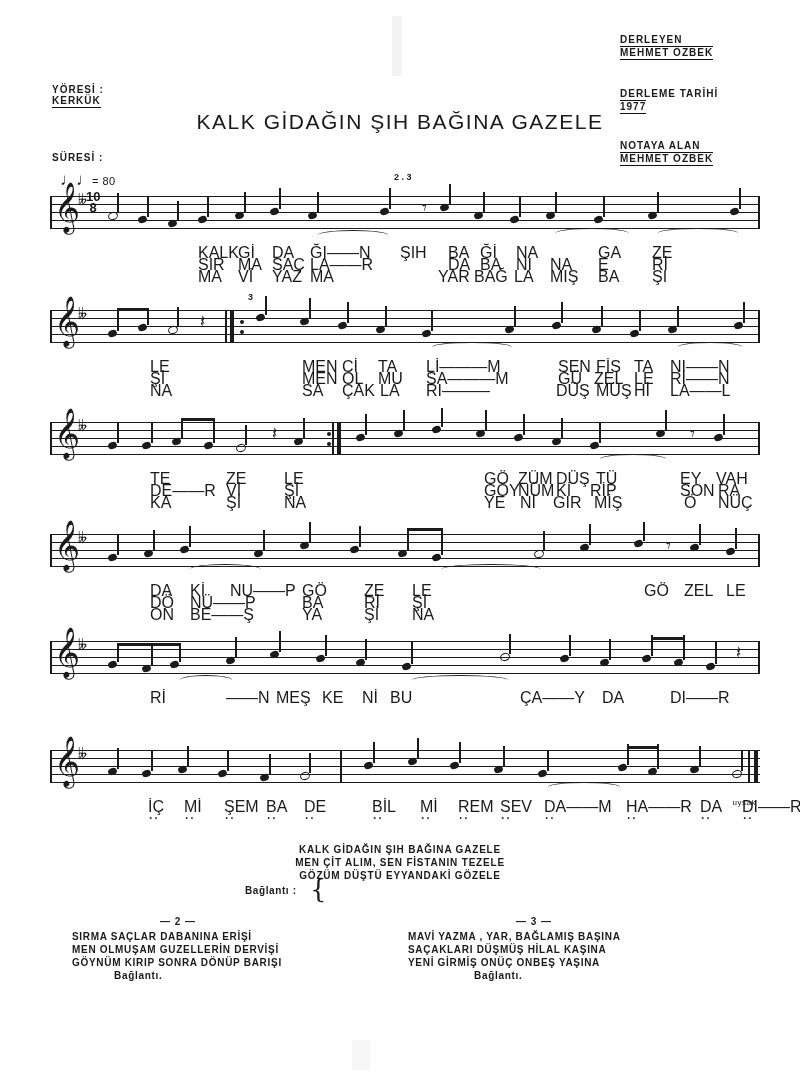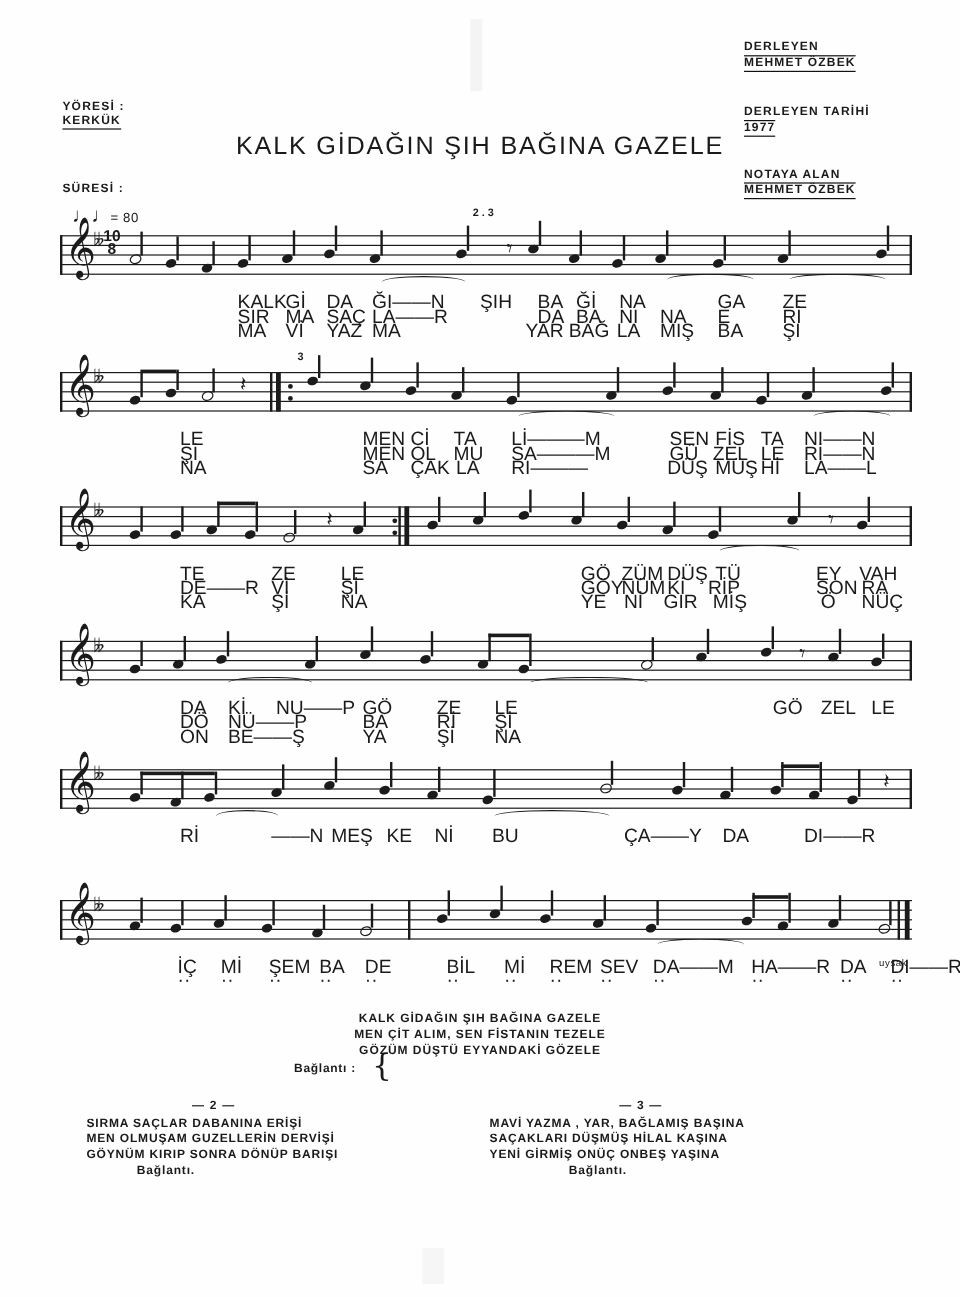--- a/index.html
+++ b/index.html
@@ -203,21 +203,21 @@
   <div class="field-group suresi">
     <div class="field-label">SÜRESİ :</div>
   </div>
 
   <div class="field-group derleyen">
     <div class="field-label">DERLEYEN</div>
     <div class="field-value field-under">MEHMET ÖZBEK</div>
   </div>
 
   <div class="field-group derleme">
-    <div class="field-label">DERLEYEN TARİHİ</div>
+    <div class="field-label">DERLEME TARİHİ</div>
     <div class="field-value field-under">1977</div>
   </div>
 
   <div class="field-group notaya">
     <div class="field-label">NOTAYA ALAN</div>
     <div class="field-value field-under">MEHMET ÖZBEK</div>
   </div>
 
   <div class="title">KALK GİDAĞIN ŞIH BAĞINA GAZELE</div>
 
@@ -753,21 +753,21 @@
       <div class="rest-8" style="left:686px;top:4px">𝄽</div>
       <div class="barline" style="left:708px"></div>
     </div>
     <div style="position:relative;height:16px;margin-top:14px">
       <div class="lyr-row" style="top:0">
         <span class="lyr-cell" style="left:100px">Rİ</span>
         <span class="lyr-cell" style="left:176px">——N</span>
         <span class="lyr-cell" style="left:226px">MEŞ</span>
         <span class="lyr-cell" style="left:272px">KE</span>
         <span class="lyr-cell" style="left:312px">Nİ</span>
-        <span class="lyr-cell" style="left:360px">BU</span>
+        <span class="lyr-cell" style="left:340px">BU</span>
         <span class="lyr-cell" style="left:470px">ÇA——Y</span>
         <span class="lyr-cell" style="left:552px">DA</span>
         <span class="lyr-cell" style="left:620px">DI——R</span>
       </div>
     </div>
   </div>
 
   <div class="system" style="top:750px">
     <div class="staff">
       <div class="line l1"></div>

